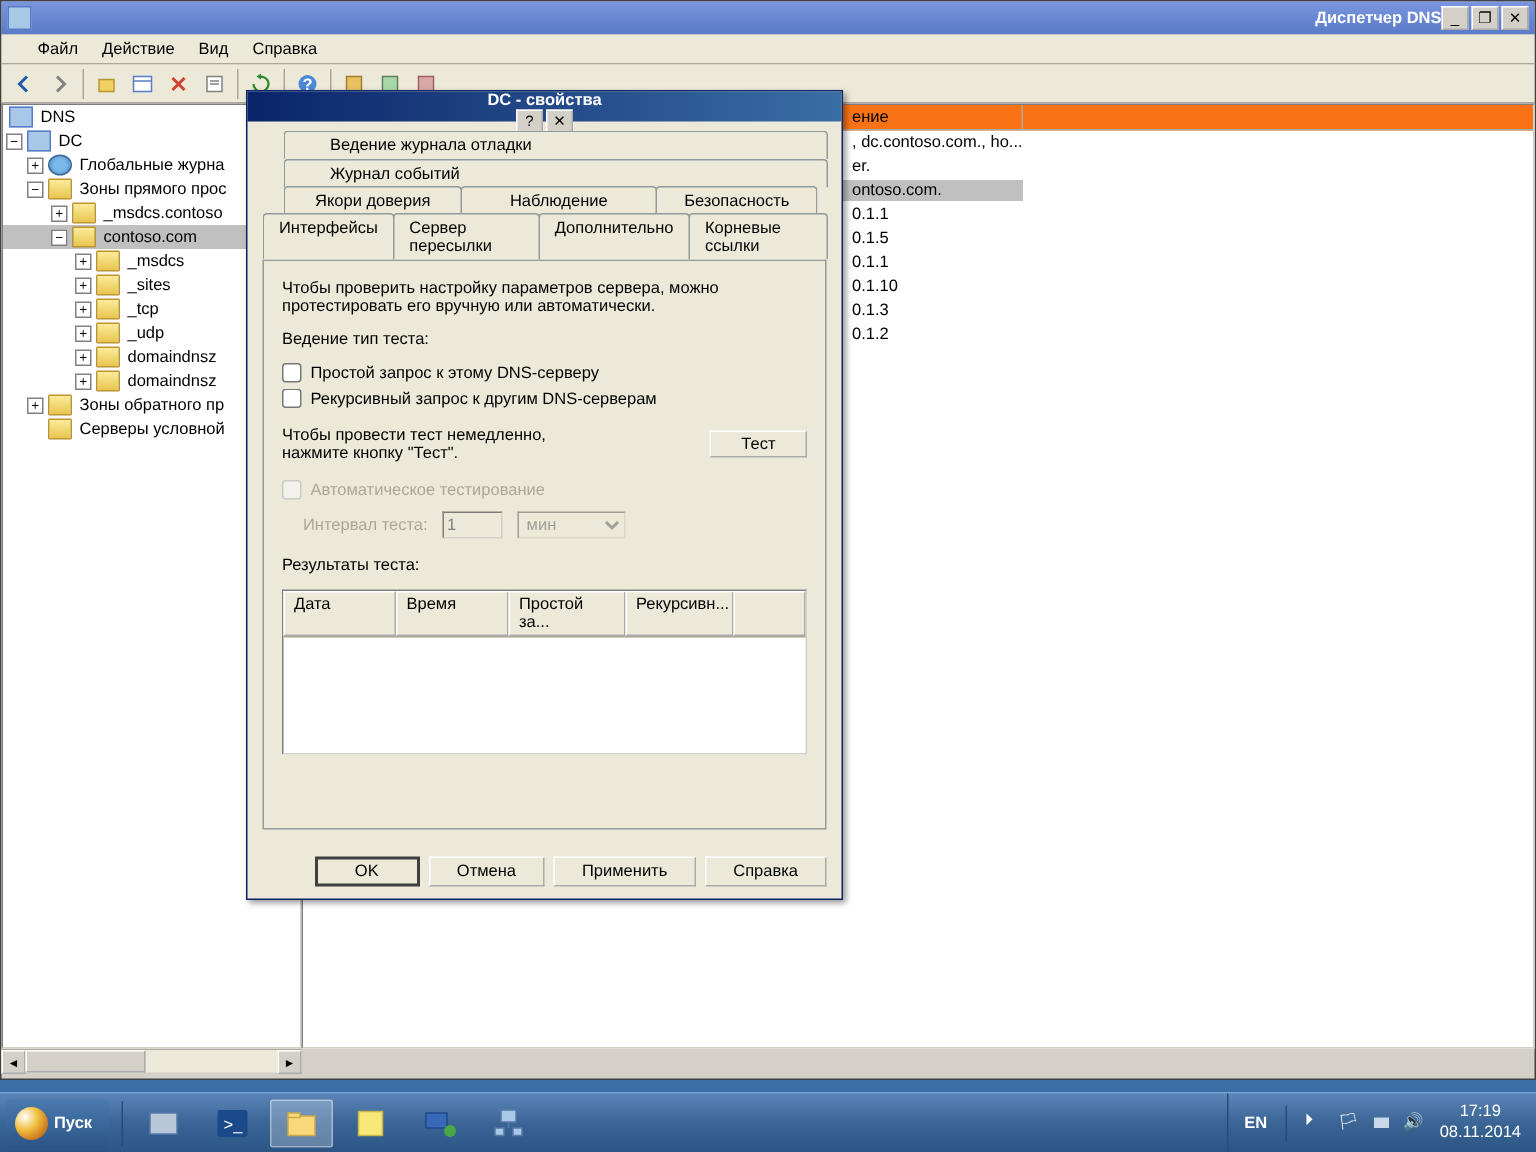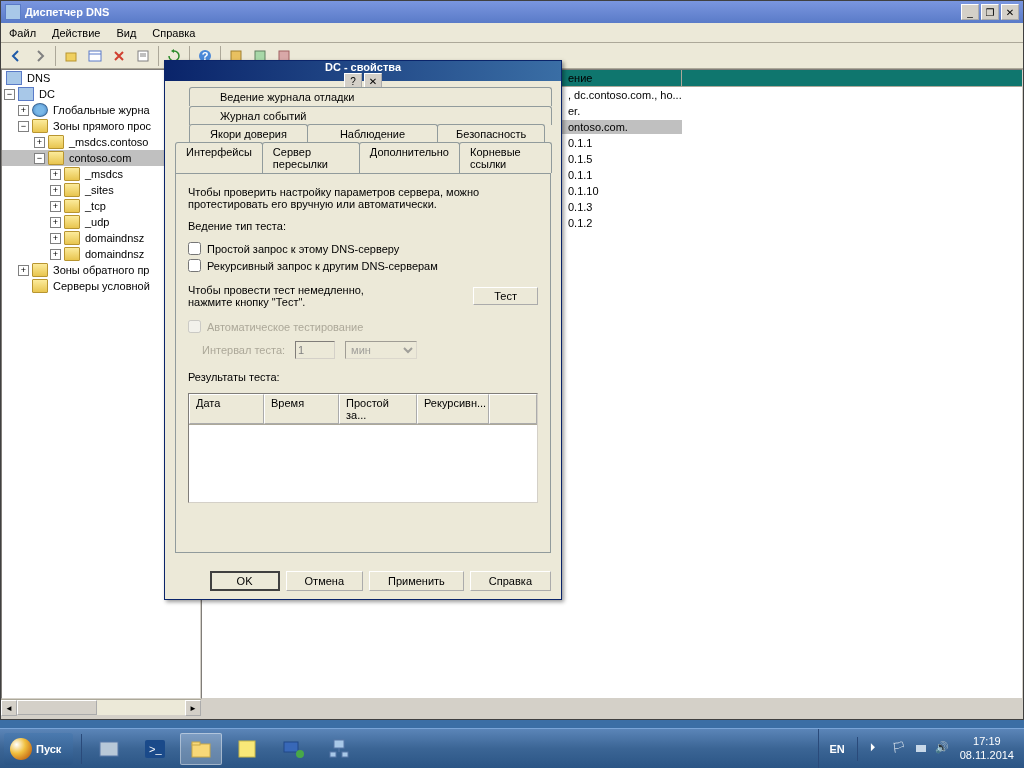--- a/index.html
+++ b/index.html
@@ -2,46 +2,46 @@
 <html><head>
 <meta charset="utf-8">
 <style>
 * { box-sizing: border-box; margin: 0; padding: 0; font-family: Tahoma, sans-serif; font-size: 11px; }
 body { width: 1024px; height: 768px; background: #3b6ea5; overflow: hidden; position: relative; }
 
 
 .main-window { position: absolute; top: 0; left: 0; width: 1024px; height: 720px; background: #d4d0c8; border: 1px solid #404040; }
 .titlebar { height: 22px; background: linear-gradient(to bottom, #7a96df 0%, #5a7bc8 100%); display: flex; align-items: center; padding: 0 4px; color: white; }
 .titlebar .icon { width: 16px; height: 16px; margin-right: 4px; }
-.titlebar .title { flex: 1; font-weight: bold; }
+.titlebar .title { flex: 1; font-weight: bold; text-align: right; }
 .titlebar .win-btns { display: flex; gap: 2px; }
 .titlebar .win-btn { width: 18px; height: 16px; background: #d4d0c8; border: 1px outset #fff; font-size: 10px; display: flex; align-items: center; justify-content: center; cursor: pointer; color: black; font-family: Marlett, Arial; }
 
-.menubar { height: 20px; background: #ece9d8; display: flex; align-items: center; padding: 0 0; border-bottom: 1px solid #aca899; }
+.menubar { height: 20px; background: #ece9d8; display: flex; align-items: center; padding: 0 16px; border-bottom: 1px solid #aca899; }
 .menubar .menu-item { padding: 2px 8px; cursor: pointer; }
 
 .toolbar { height: 26px; background: #ece9d8; display: flex; align-items: center; padding: 0 4px; border-bottom: 1px solid #aca899; gap: 2px; }
 .toolbar .tb-btn { width: 22px; height: 22px; display: flex; align-items: center; justify-content: center; cursor: pointer; border: 1px solid transparent; }
 .toolbar .sep { width: 1px; height: 20px; background: #aca899; margin: 0 2px; }
 
 .content { display: flex; height: calc(100% - 88px); }
 .tree-panel { width: 200px; background: white; border: 1px inset #d4d0c8; overflow: auto; }
 .tree-node { display: flex; align-items: center; padding: 1px 2px; white-space: nowrap; cursor: pointer; }
 .tree-node .expand { width: 11px; height: 11px; border: 1px solid #808080; display: inline-flex; align-items: center; justify-content: center; font-size: 9px; line-height: 1; margin-right: 3px; background: white; cursor: pointer; }
 .tree-node .spacer { width: 14px; display: inline-block; }
 .tree-node .node-icon { width: 16px; height: 14px; margin-right: 3px; display: inline-block; }
 .folder-icon { background: linear-gradient(to bottom, #fceb9b 0%, #e8c54f 100%); border: 1px solid #b89530; border-radius: 1px; }
 .server-icon { background: #a8c8e8; border: 1px solid #5a7bc8; }
 .globe-icon { background: radial-gradient(circle, #7ab8e8 40%, #4a88c8 100%); border-radius: 50%; border: 1px solid #3a6898; }
 .tree-node.selected { background: #c0c0c0; }
 .tree-node .label { padding: 1px 2px; }
 .tree-node.selected .label { background: #c0c0c0; }
 
 .list-panel { flex: 1; background: white; border: 1px inset #d4d0c8; }
-.list-header { display: flex; background: #0f766e; border-bottom: 1px solid #aca899; }
+.list-header { display: flex; background: #f97316; border-bottom: 1px solid #aca899; }
 .list-header .col { padding: 2px 6px; border-right: 1px solid #aca899; }
 .list-row { display: flex; padding: 1px 0; }
 .list-row .cell { padding: 1px 6px; display: flex; align-items: center; gap: 3px; }
 .list-row.selected .cell { background: #c0c0c0; }
 
 .scrollbar-h { height: 16px; background: #ece9d8; border-top: 1px solid #aca899; display: flex; }
 .sb-btn { width: 16px; height: 16px; background: #d4d0c8; border: 1px outset #fff; font-size: 8px; display: flex; align-items: center; justify-content: center; }
 .sb-thumb { width: 80px; background: #d4d0c8; border: 1px outset #fff; }
 
 

